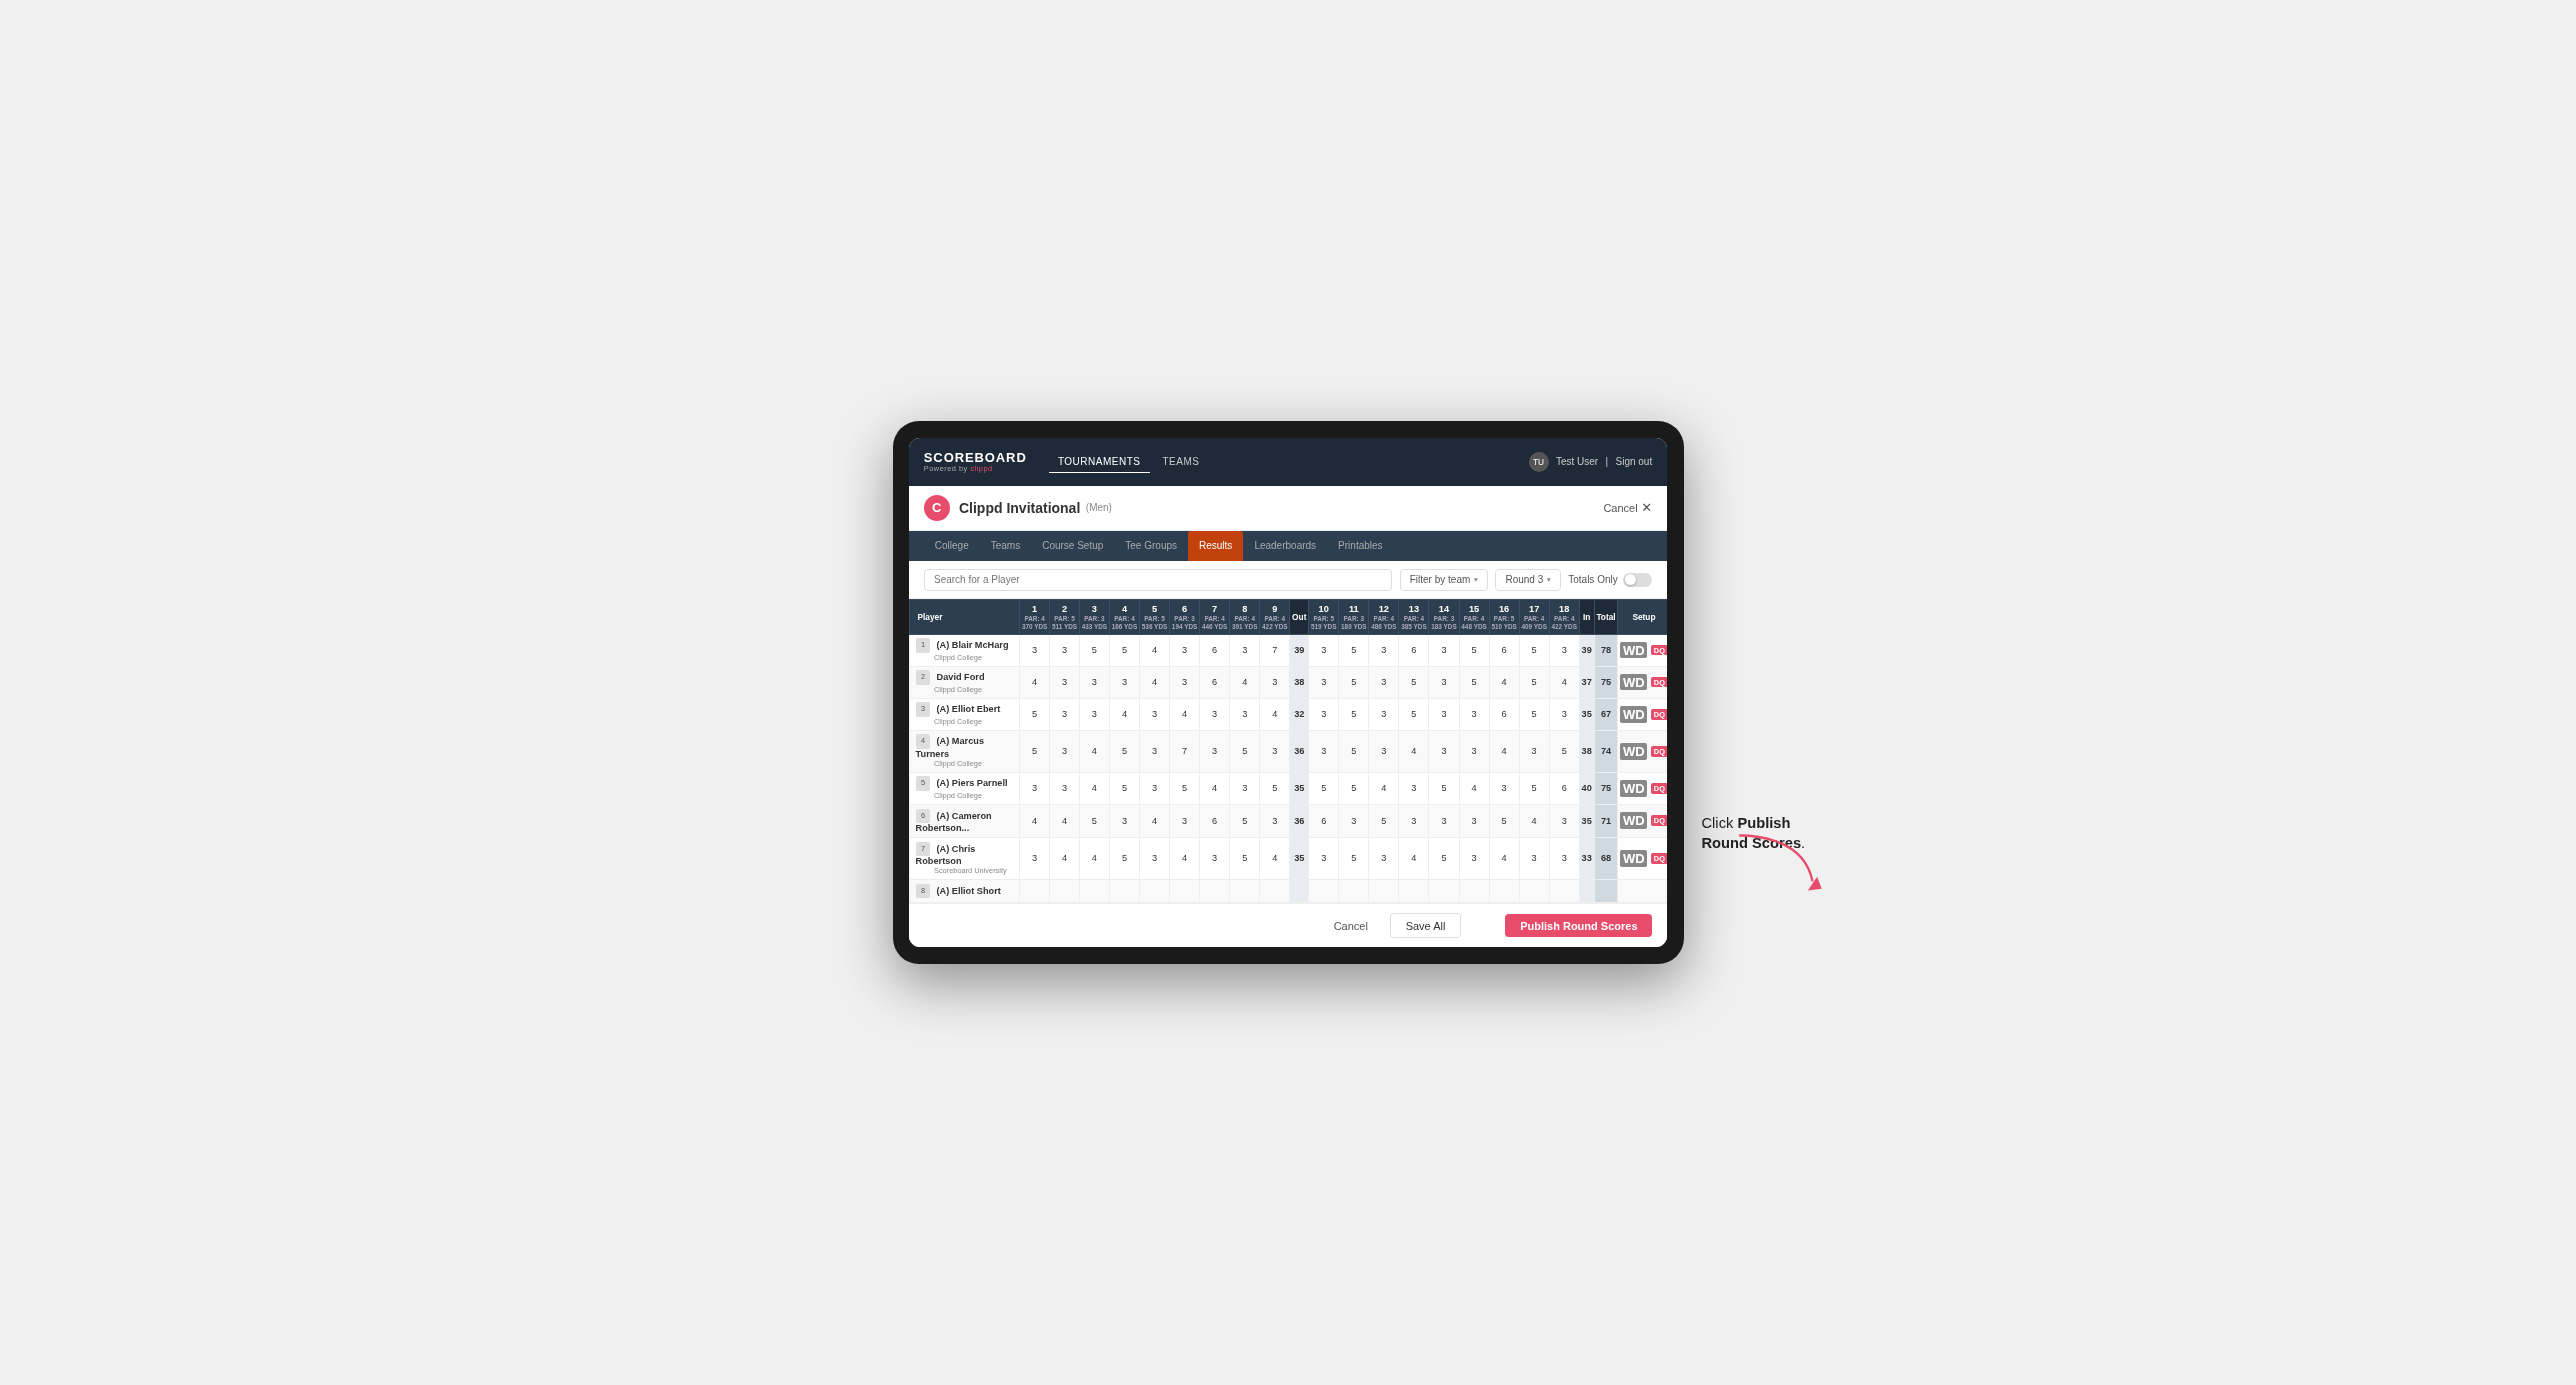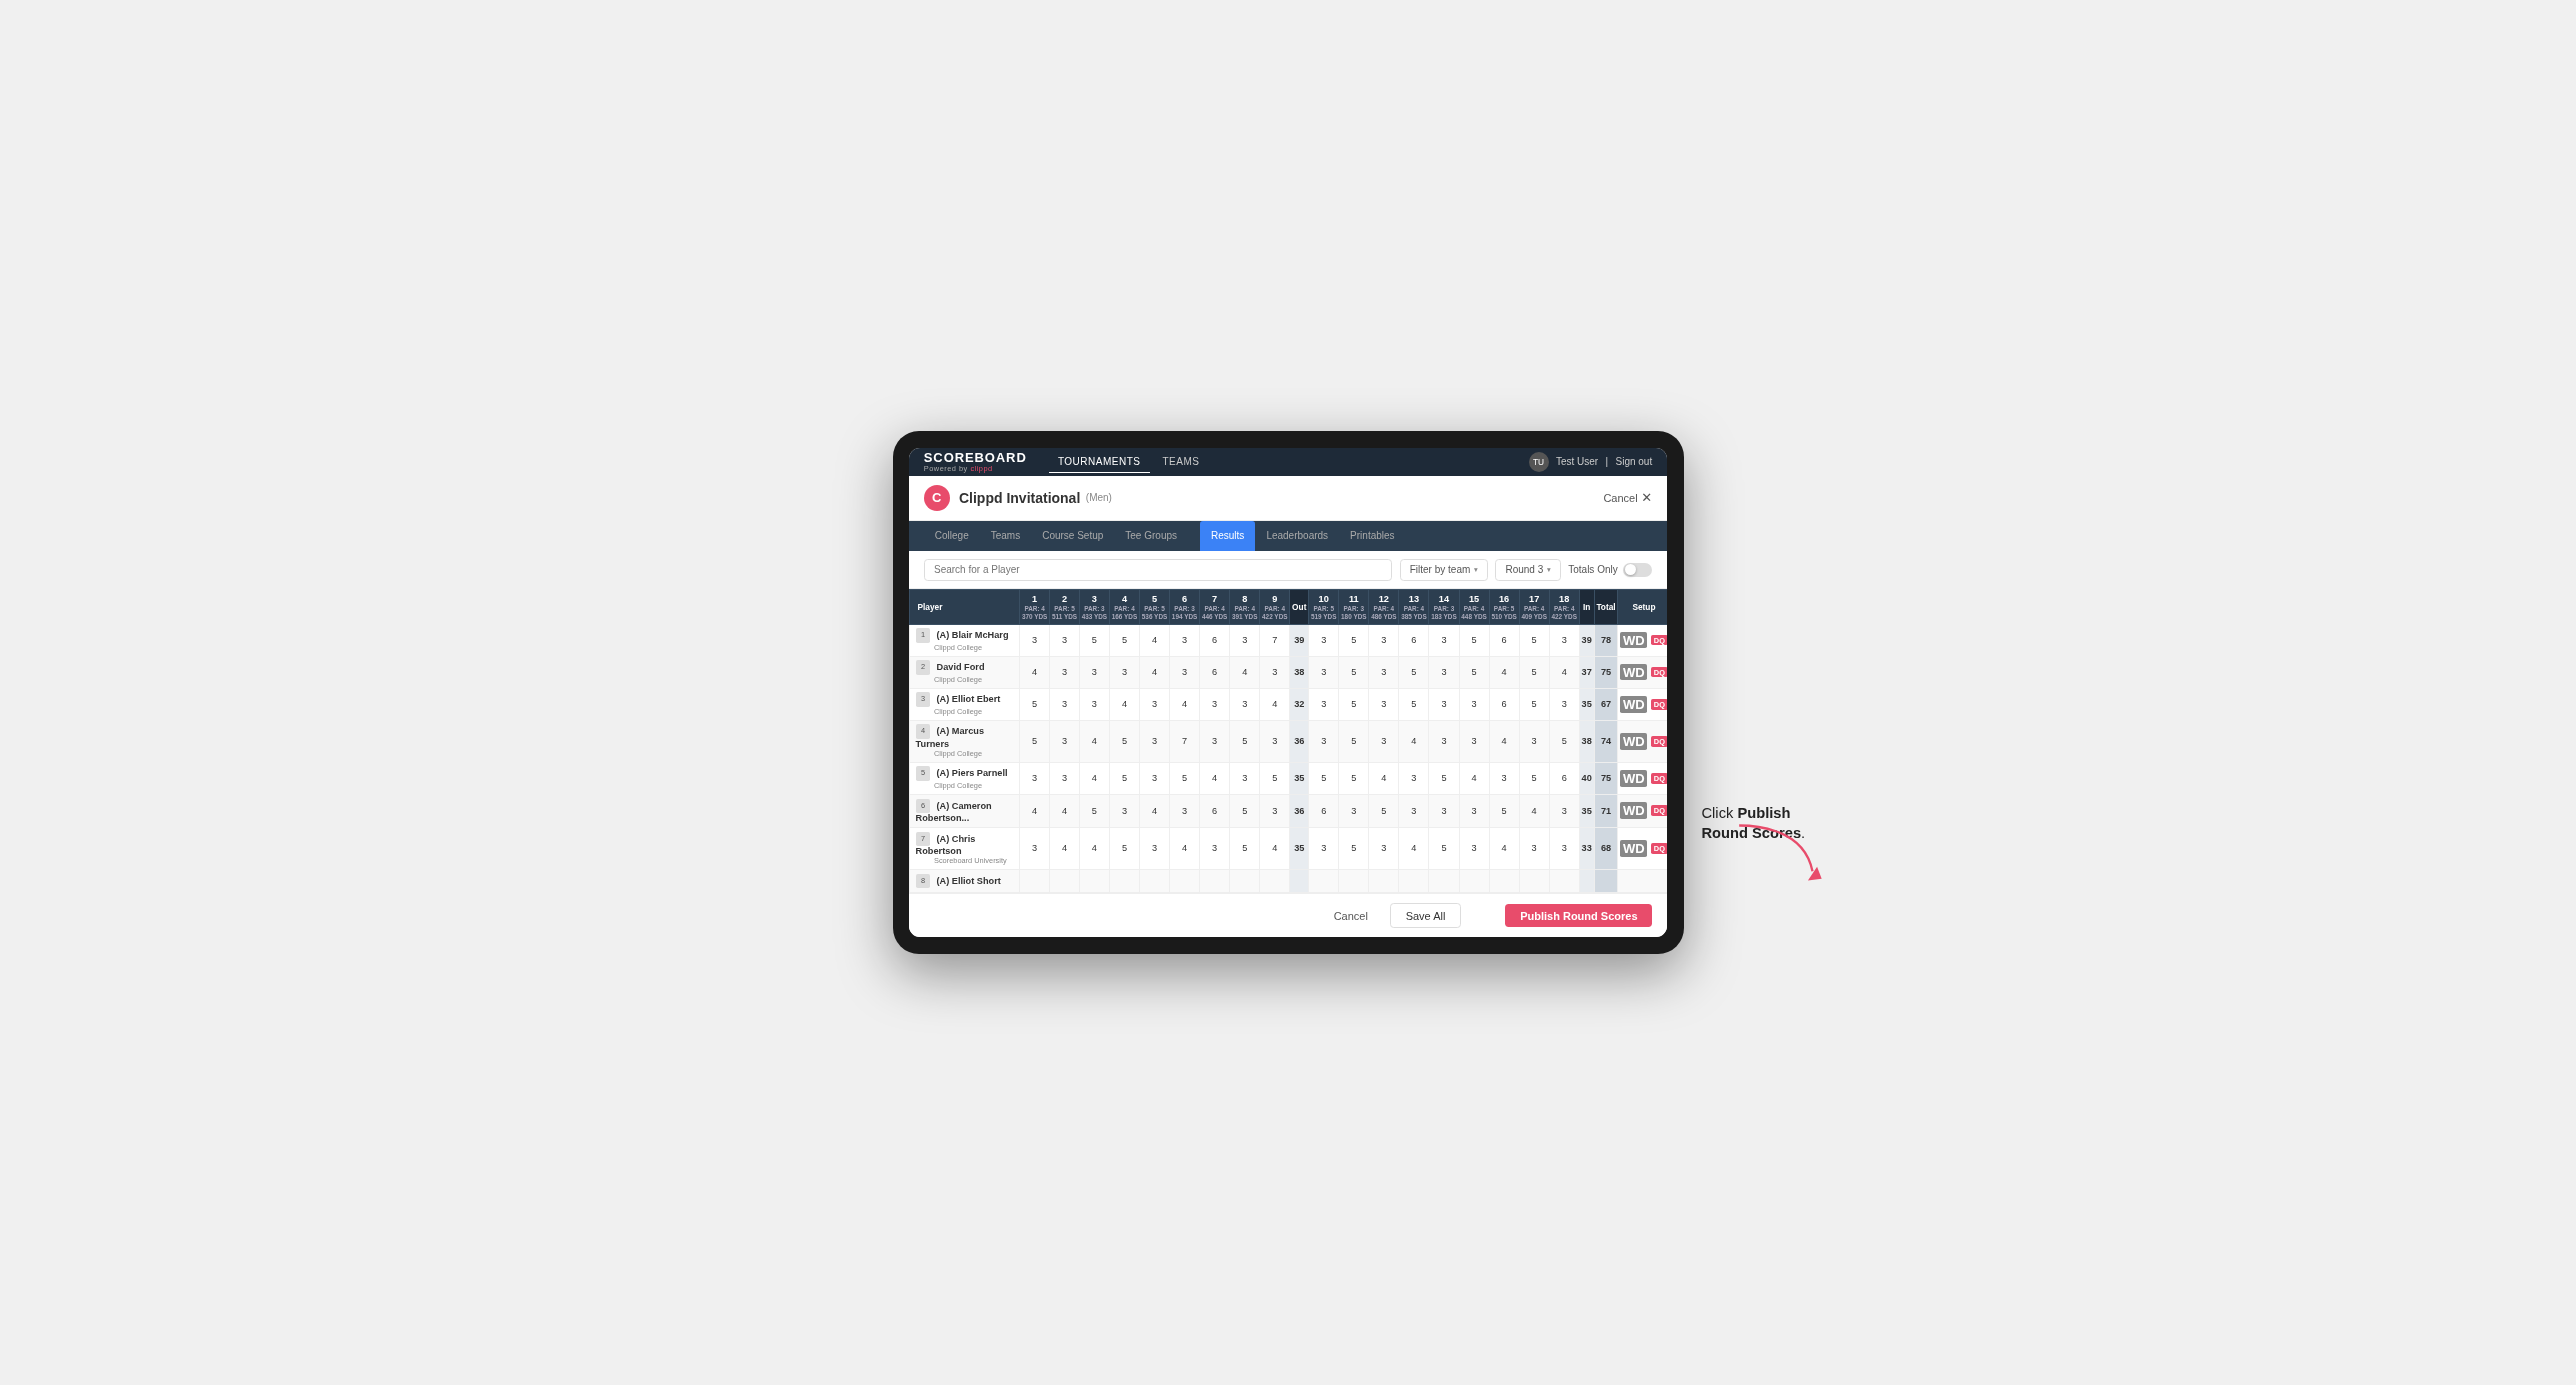--- a/index.html
+++ b/index.html
@@ -26,21 +26,21 @@
       border-radius: 11px;
       overflow: hidden;
     }
 
     
     .top-nav {
       background: #1e2a38;
       display: flex;
       align-items: center;
       padding: 0 14.7px;
-      height: 28px;
+      height: 48px;
     }
 
     .logo-area {
       display: flex;
       flex-direction: column;
       margin-right: 22px;
     }
 
     .logo-title {
       color: #fff;
@@ -157,23 +157,22 @@
     .sub-nav-item {
       color: #aaa;
       font-size: 10px;
       padding: 9.2px 11px;
       cursor: pointer;
       border-bottom: 1.8px solid transparent;
     }
 
     .sub-nav-item.active {
       color: #fff;
-      background: #3b82f6;
+      background: #c2410c;
       border-radius: 2.8px 2.8px 0 0;
-      margin-left: 12px;
     }
 
     
     .toolbar {
       background: #fff;
       padding: 7.4px 14.7px;
       display: flex;
       align-items: center;
       gap: 7.4px;
       border-bottom: 0.9px solid #eee;

